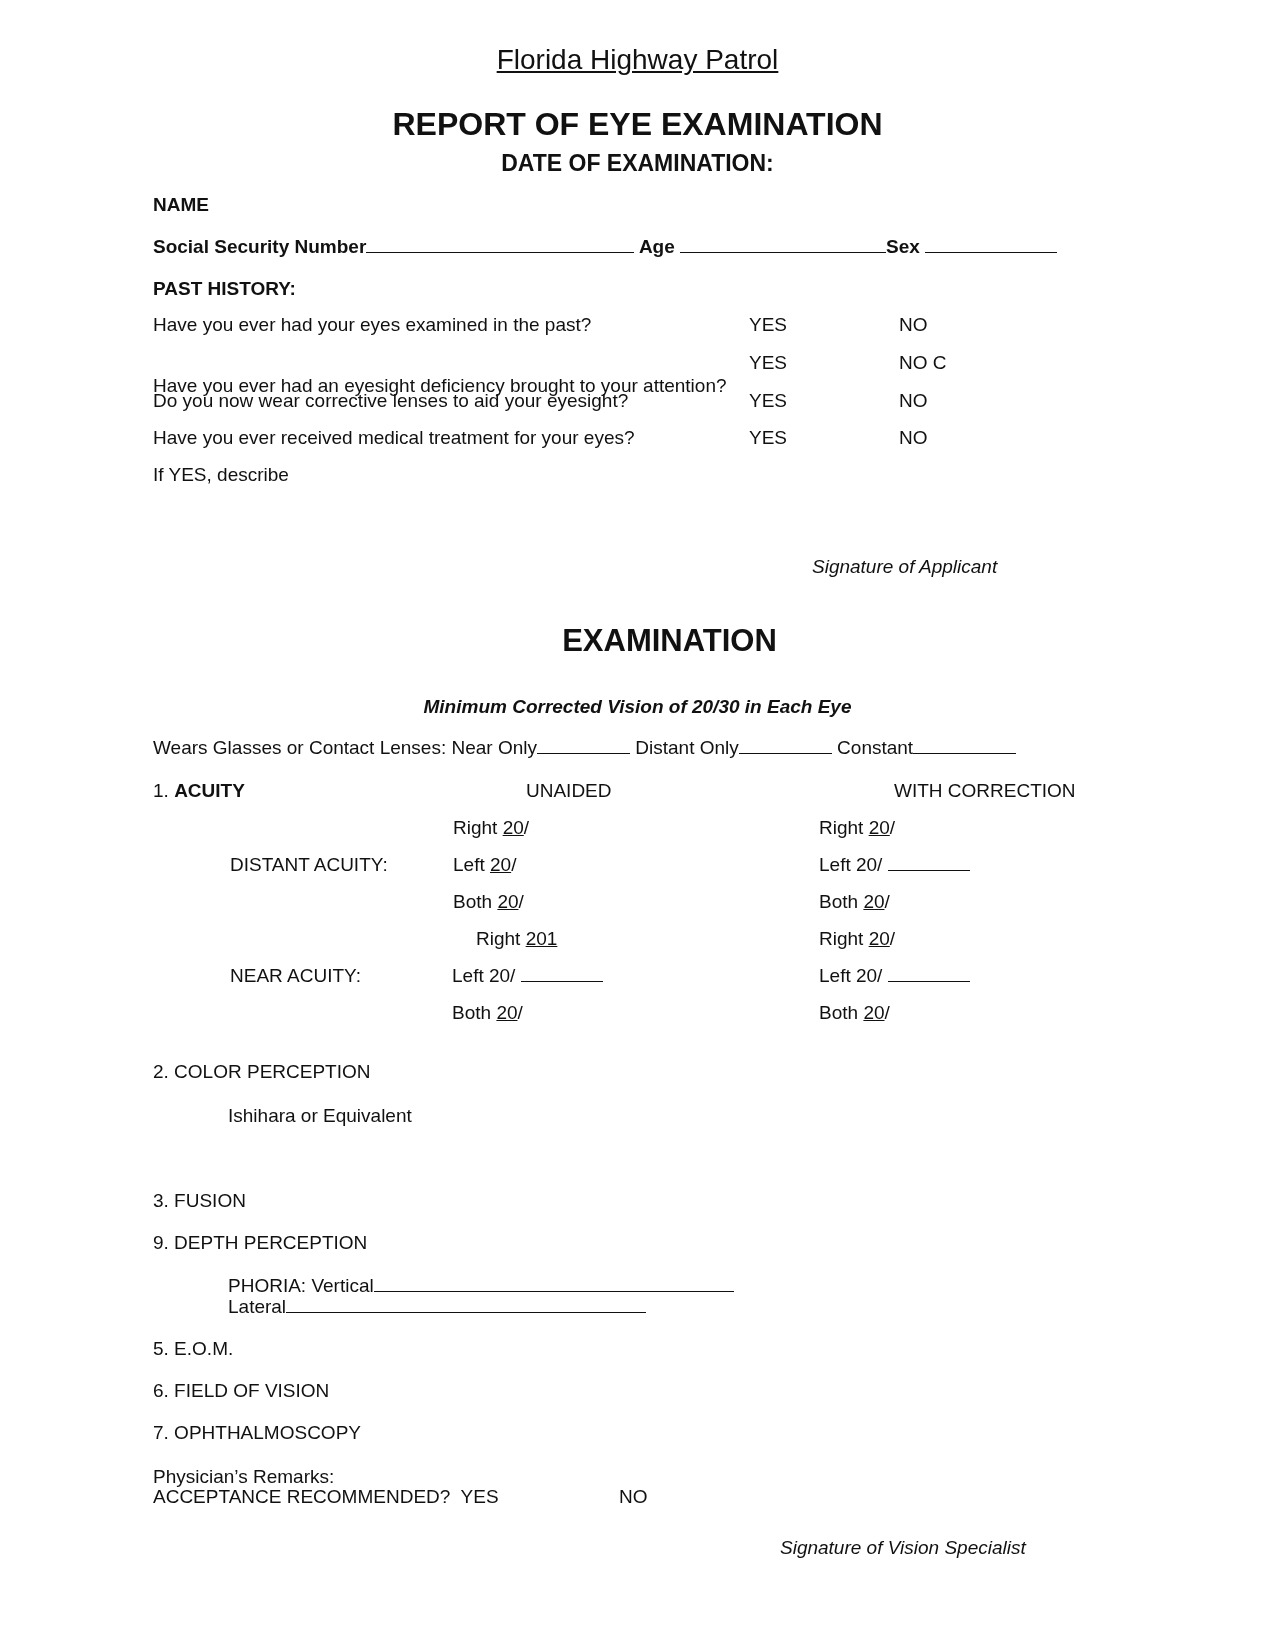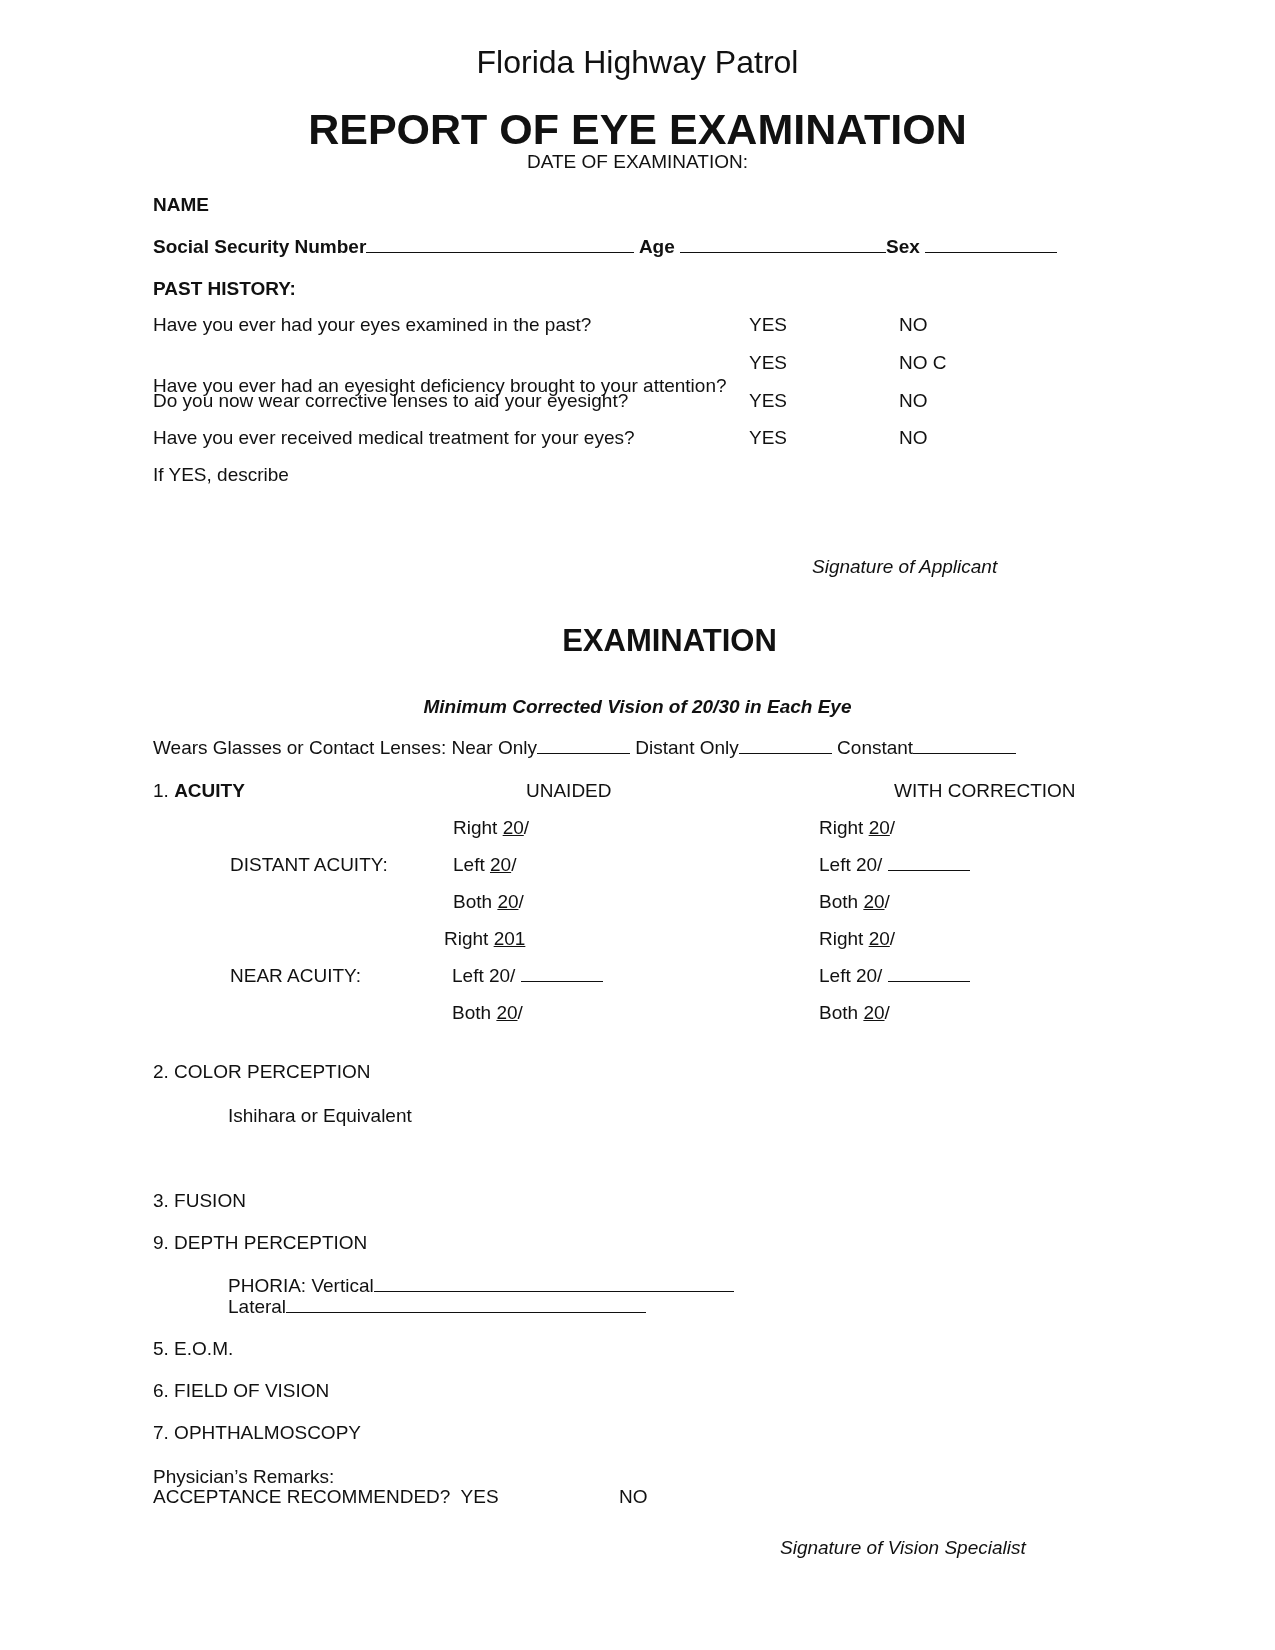--- a/index.html
+++ b/index.html
@@ -4,24 +4,24 @@
   <style>
     html, body { margin: 0; padding: 0; background: #ffffff; }
     body { width: 1275px; height: 1650px; position: relative; overflow: hidden;
            font-family: "Liberation Sans", "DejaVu Sans", sans-serif; color: #111; }
     .t { position: absolute; white-space: nowrap; font-size: 19px; line-height: 1; }
     .b { font-weight: bold; }
     .i { font-style: italic; }
     .center { left: 0; width: 1275px; text-align: center; }
     .u { text-decoration: underline; }
     .blank { display: inline-block; border-bottom: 1.5px solid #111; height: 15px; vertical-align: baseline; }
-    .h-title { font-size: 43px; font-weight: bold; }
+    .h-title { font-size: 32px; font-weight: bold; }
     .h-exam { font-size: 31px; font-weight: bold; padding-left: 32px; }
-    .h-org { font-size: 32px; }
-    .h-date { font-size: 19px; font-weight: normal; }
+    .h-org { font-size: 28px; text-decoration: underline; }
+    .h-date { font-size: 23px; font-weight: bold; }
   </style>
 </head>
 <body>
 
 <div class="t center h-org" style="top:46px;">Florida Highway Patrol</div>
 <div class="t center h-title" style="top:108px;">REPORT OF EYE EXAMINATION</div>
 <div class="t center h-date" style="top:152px;">DATE OF EXAMINATION:</div>
 
 <div class="t b" style="left:153px; top:195px;">NAME</div>
 
@@ -75,21 +75,21 @@
 <div class="t" style="left:230px; top:966px;">NEAR ACUITY:</div>
 
 <div class="t" style="left:453px; top:818px;"><span>Right</span> <span class="u">20</span><span>/</span></div>
 <div class="t" style="left:453px; top:855px;"><span>Left</span> <span class="u">20</span><span>/</span></div>
 <div class="t" style="left:453px; top:892px;"><span>Both</span> <span class="u">20</span><span>/</span></div>
 
 <div class="t" style="left:819px; top:818px;"><span>Right</span> <span class="u">20</span><span>/</span></div>
 <div class="t" style="left:819px; top:855px;"><span>Left</span> <span>20/</span> <span class="blank" style="width:82px; border-bottom-width:1px;"></span></div>
 <div class="t" style="left:819px; top:892px;"><span>Both</span> <span class="u">20</span><span>/</span></div>
 
-<div class="t" style="left:444px; top:929px;"><span>Right</span> <span class="u">201</span><span></span></div>
+<div class="t" style="left:476px; top:929px;"><span>Right</span> <span class="u">201</span><span></span></div>
 <div class="t" style="left:452px; top:966px;"><span>Left</span> <span>20/</span> <span class="blank" style="width:82px; border-bottom-width:1px;"></span></div>
 <div class="t" style="left:452px; top:1003px;"><span>Both</span> <span class="u">20</span><span>/</span></div>
 
 <div class="t" style="left:819px; top:929px;"><span>Right</span> <span class="u">20</span><span>/</span></div>
 <div class="t" style="left:819px; top:966px;"><span>Left</span> <span>20/</span> <span class="blank" style="width:82px; border-bottom-width:1px;"></span></div>
 <div class="t" style="left:819px; top:1003px;"><span>Both</span> <span class="u">20</span><span>/</span></div>
 
 <div class="t" style="left:153px; top:1062px;">2. COLOR PERCEPTION</div>
 <div class="t" style="left:228px; top:1106px;">Ishihara or Equivalent</div>
 

